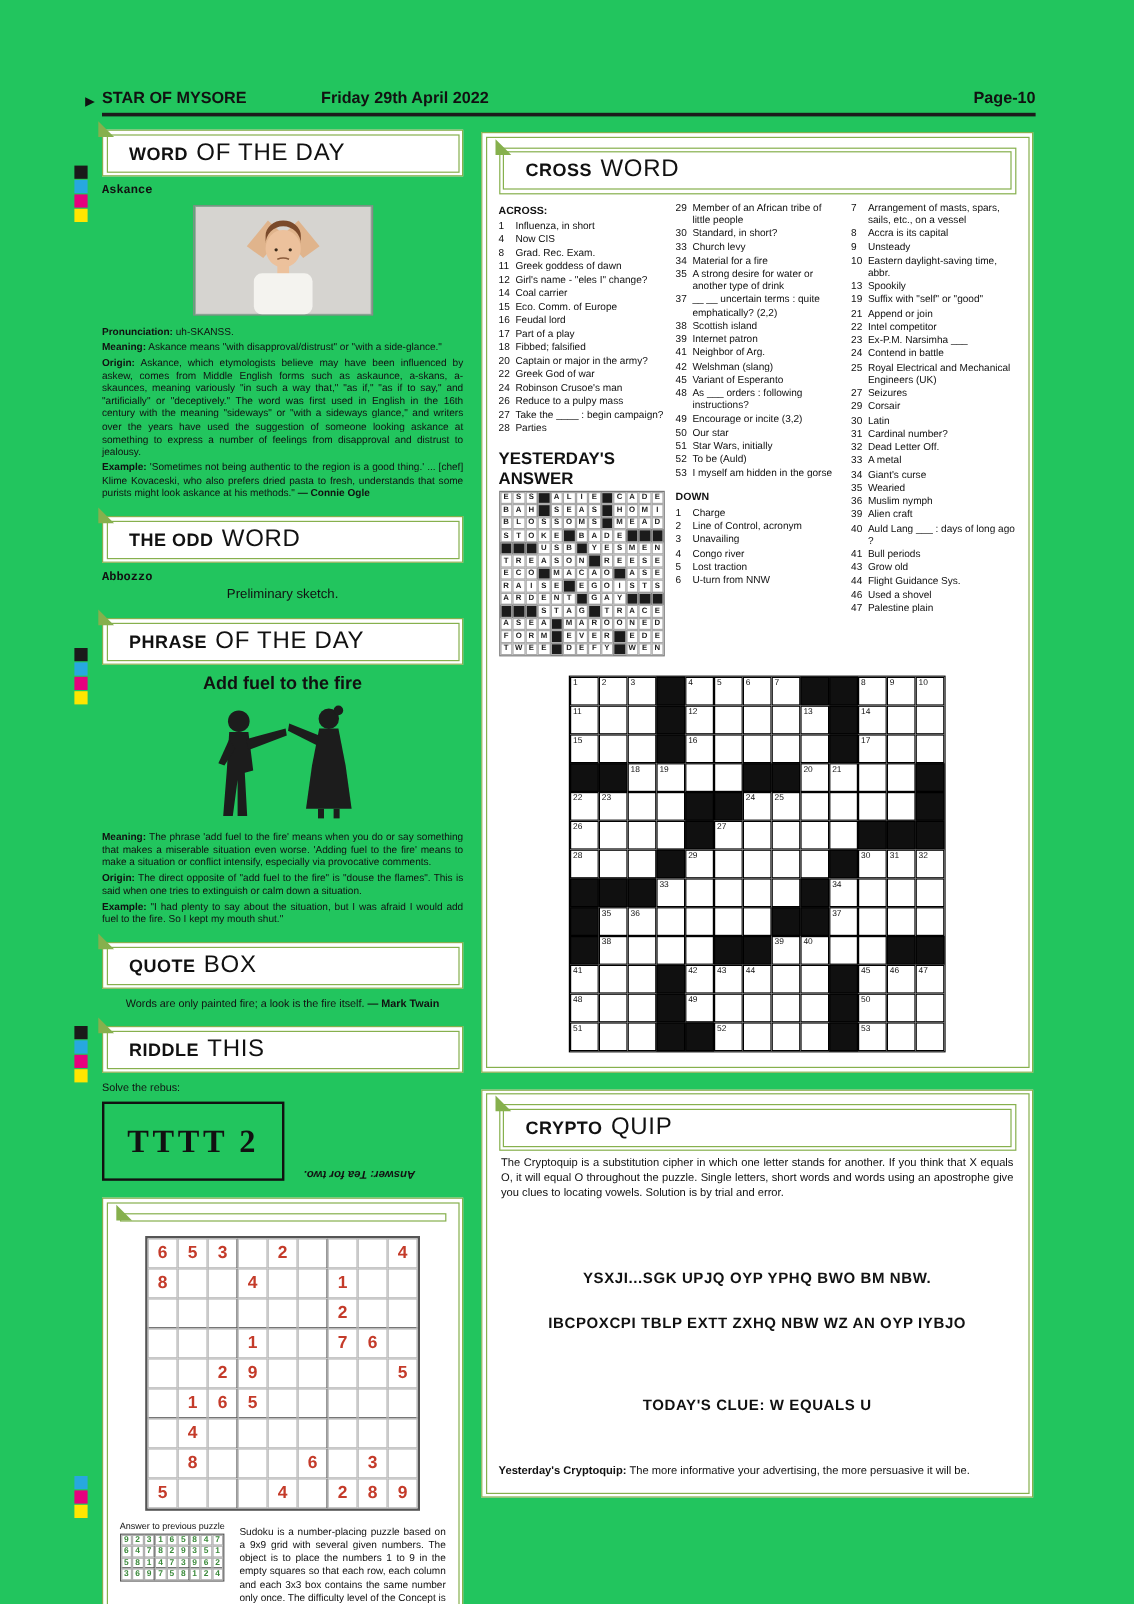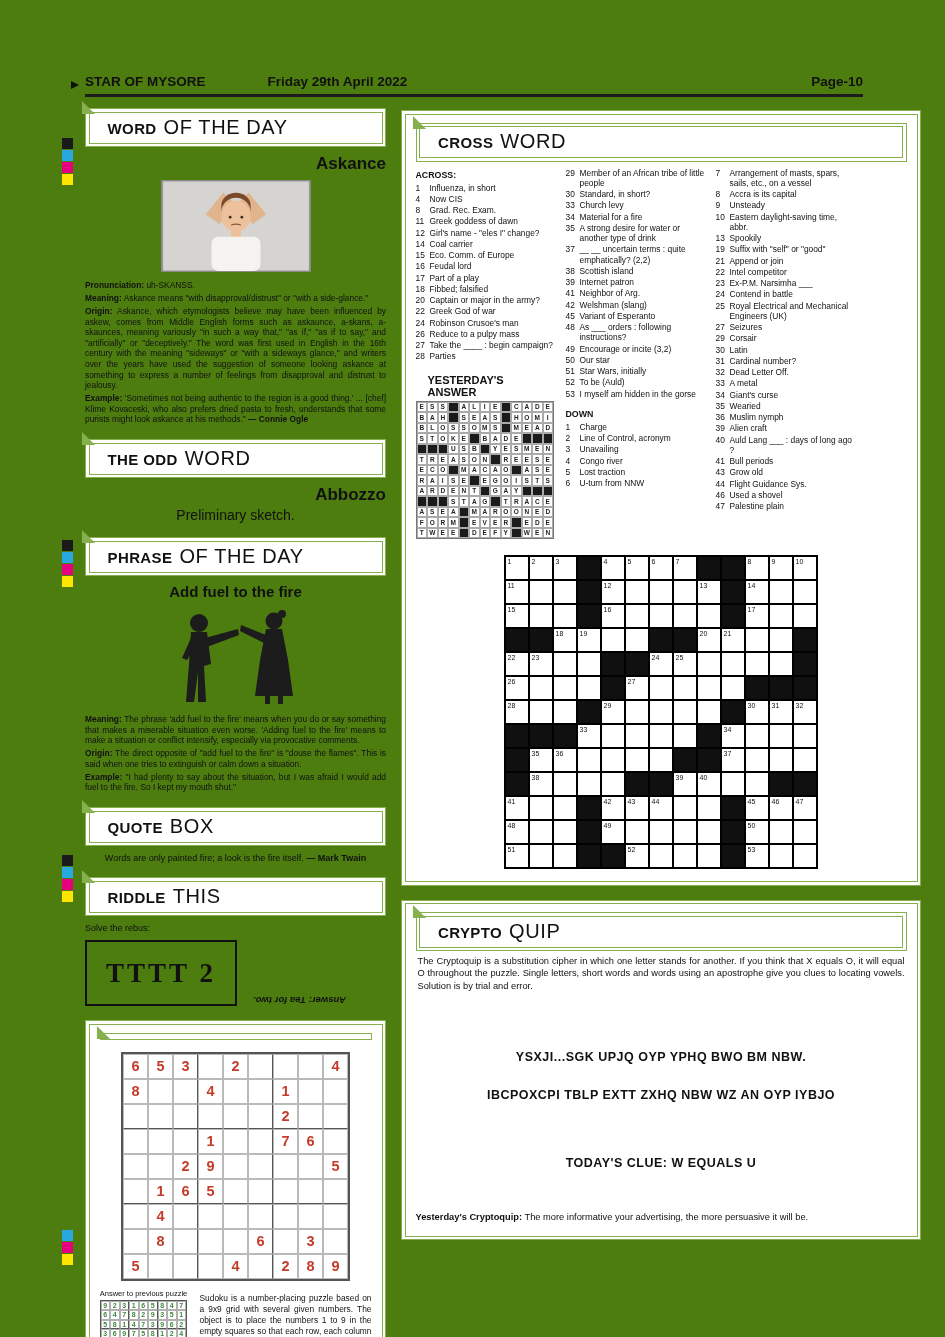--- a/index.html
+++ b/index.html
@@ -3,54 +3,54 @@
 <meta charset="utf-8">
 <style>
   :root{
     --green:#86b04d;
     --sudnum:#c43b2a;
     --mininum:#3a8a3a;
   }
   *{ box-sizing:border-box; margin:0; padding:0; }
   html,body{ background:#ffffff; }
   body{ font-family:"Liberation Sans", sans-serif; color:#111; }
-  .page{ position:relative; width:945px; height:1337px; background:#4d7c0f; overflow:hidden; }
+  .page{ position:relative; width:945px; height:1337px; background:#22c55e; overflow:hidden; }
 
   
   .masthead{ position:absolute; left:85px; top:74px; width:778px;
     border-bottom:3px solid #1c1c1c; padding-bottom:5px;
     display:flex; align-items:baseline; font-weight:700; font-size:13.5px; }
   .mast-date{ margin-left:62px; }
   .mast-spacer{ flex:1; }
   .mast-arrow{ position:absolute; left:71px; top:81px; width:0; height:0;
     border-left:8px solid #111; border-top:4px solid transparent; border-bottom:4px solid transparent; }
 
   
   .regs{ position:absolute; left:62px; width:11px; }
   .regs i{ display:block; width:11px; height:11px; margin-bottom:1px; }
   .regs .k{ background:#1a1a1a; } .regs .c{ background:#27a8df; }
   .regs .m{ background:#e6007e; } .regs .y{ background:#ffe600; }
 
   .col-left{ position:absolute; left:85px; top:108px; width:301px; }
-  .col-right{ position:absolute; left:401px; top:110px; width:520px; }
+  .col-right{ position:absolute; left:401px; top:110px; width:460px; }
 
   
   .sec-head{ position:relative; border:1px solid var(--green); padding:2.5px; margin-bottom:7px; background:#fff; }
   .sec-head .sh-in{ border:1px solid var(--green); padding:3px 8px 4px 18px; display:flex; align-items:baseline; gap:7px; }
   .sh-bold{ font-weight:700; font-size:15px; letter-spacing:.4px; }
   .sh-light{ font-weight:400; font-size:20px; letter-spacing:.6px; }
   .flag{ position:absolute; top:-9px; left:-5px; width:15px; height:15px; color:var(--green); }
 
   .green-box{ border:1px solid var(--green); padding:2.5px; background:#fff; }
   .gb-in{ border:1px solid var(--green); padding:8px 10px; }
 
   
   .para{ font-size:8.4px; line-height:1.26; text-align:justify; margin:2.5px 0; }
-  .word-title{ text-align:right; font-weight:700; font-size:17px; margin:3px 0 6px; }
-  .small-def{ text-align:center; font-size:14px; margin-bottom:8px; }
+  .word-title{ text-align:left; font-weight:700; font-size:10px; margin:3px 0 6px;font-family:Liberation Mono, monospace; }
+  .small-def{ text-align:center; font-size:11px; margin-bottom:8px; }
   .photo-wrap{ display:flex; justify-content:center; margin:2px 0 8px; }
   .photo-frame{ border:1px solid #8a8a8a; }
   .phrase-title{ text-align:center; font-weight:700; font-size:15px; margin:2px 0 6px; }
   .sil-wrap{ display:flex; justify-content:center; margin:2px 0 8px; }
 
   .quote-text{ font-size:9px; text-align:center; margin:1px 0 6px; }
 
   .riddle-prompt{ font-size:9px; margin:1px 0 7px; }
   .riddle-row{ display:flex; align-items:flex-end; gap:16px; margin-bottom:14px; }
   .rebus-box{ width:152px; height:66px; border:2.5px solid #111; display:flex; align-items:center;
@@ -76,21 +76,21 @@
   .sud-desc{ flex:1; font-size:8.4px; line-height:1.32; text-align:justify; padding-top:4px; }
 
   
   .clues-row{ display:flex; gap:9px; margin-top:6px; }
   .clue-col{ width:141px; font-size:8.4px; }
   .list-label{ font-weight:700; font-size:8.8px; margin:2px 0 3px; }
   .clue{ display:flex; line-height:1.22; margin-bottom:1px; }
   .cn{ flex:none; width:14px; }
   .ct{ flex:1; }
   .down-block{ margin-top:10px; }
-  .y-label{ font-weight:700; font-size:11px; margin:12px 12px 3px; }
+  .y-label{ font-weight:700; font-size:14px; margin:12px 0 3px; }
   .mini-grid{ display:grid; grid-template-columns:repeat(13,10.5px); grid-auto-rows:10.5px;
     width:max-content; border:1px solid #777; }
   .mini-cell{ border:0.5px solid #aaa; font-size:6.5px; font-weight:700; color:#222;
     display:flex; align-items:center; justify-content:center; }
   .mini-cell.blk{ background:#1b1b1b; }
 
   .cw-grid{ display:grid; grid-template-columns:repeat(13,24px); grid-auto-rows:24px;
     width:max-content; border:1.5px solid #000; margin:16px auto 4px; }
   .cw-cell{ border:0.5px solid #000; position:relative; background:#fff; }
   .cw-cell.blk{ background:#101010; }

